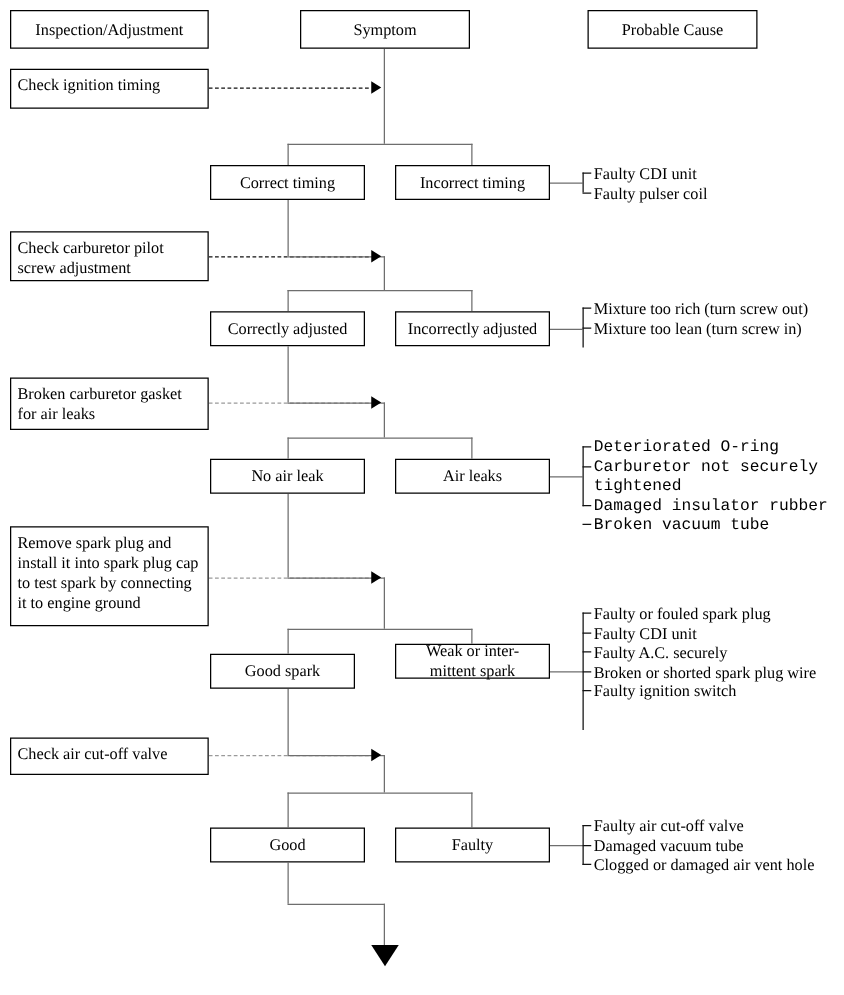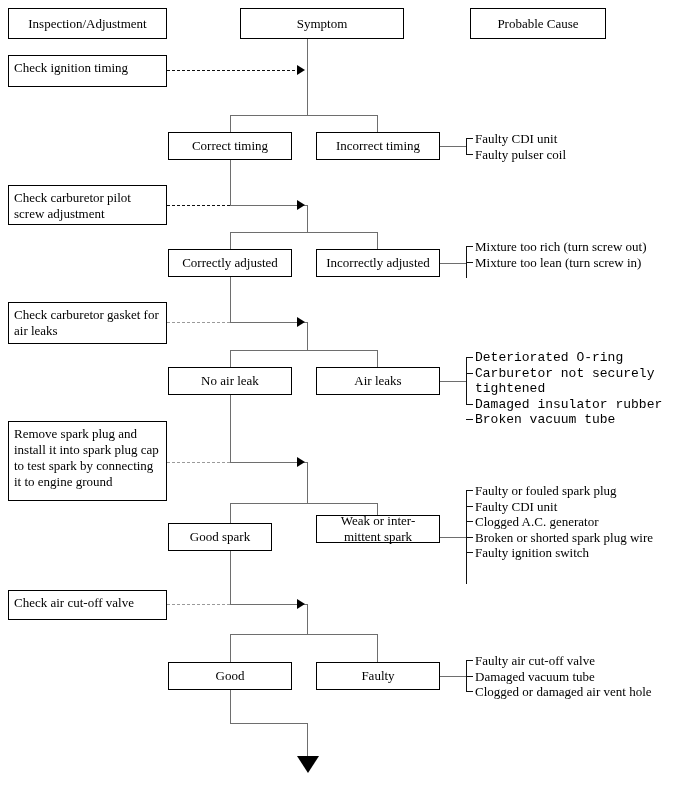--- a/index.html
+++ b/index.html
@@ -119,38 +119,38 @@
 </style>
 </head>
 <body>
 
 <div id="page">
 
   <div class="box center" style="left:8px; top:8px; width:159px; height:31px;">
     <span class="lbl">Inspection/Adjustment</span>
   </div>
 
-  <div class="box center" style="left:240px; top:8px; width:164px; height:31px;">
+  <div class="box center" style="left:240px; top:8px; width:136px; height:31px;">
     <span class="lbl">Symptom</span>
   </div>
 
   <div class="box center" style="left:470px; top:8px; width:136px; height:31px;">
     <span class="lbl">Probable Cause</span>
   </div>
 
   <div class="box left" style="left:8px; top:55px; width:159px; height:32px;">
     <span>Check ignition timing</span>
   </div>
 
   <div class="box left" style="left:8px; top:185px; width:159px; height:40px;">
     <span>Check carburetor pilot screw adjustment</span>
   </div>
 
   <div class="box left" style="left:8px; top:302px; width:159px; height:42px;">
-    <span>Check carburetor gasket for air leaks</span>
+    <span>Broken carburetor gasket for air leaks</span>
   </div>
 
   <div class="box left" style="left:8px; top:421px; width:159px; height:80px;">
     <span>Remove spark plug and install it into spark plug cap to test spark by connecting it to engine ground</span>
   </div>
 
   <div class="box left" style="left:8px; top:590px; width:159px; height:30px;">
     <span>Check air cut-off valve</span>
   </div>
 
@@ -241,35 +241,35 @@
   </div>
 
   <div class="vline" style="left:230px; top:395px; height:67px;"></div>
   <div class="hline" style="left:230px; top:462px; width:78px;"></div>
   <div class="vline" style="left:307px; top:462px; height:41px;"></div>
 
   <div class="hline" style="left:230px; top:503px; width:148px;"></div>
   <div class="vline" style="left:230px; top:503px; height:20px;"></div>
   <div class="vline" style="left:377px; top:503px; height:12px;"></div>
 
-  <div class="box center" style="left:168px; top:523px; width:104px; height:28px;">
+  <div class="box center" style="left:168px; top:523px; width:116px; height:28px;">
     <span class="lbl">Good spark</span>
   </div>
   <div class="box center" style="left:316px; top:515px; width:124px; height:28px; white-space:pre-line;">
     <span class="lbl">Weak or inter-
 mittent spark</span>
   </div>
 
   <div class="causes" style="left:440px; top:537px; width:235px;">
     <div class="stem" style="width:26px;"></div>
     <div class="spine" style="left:26px; top:-47px; height:94px;"></div>
     <ul style="left:26px; top:-54px;">
       <li>Faulty or fouled spark plug</li>
       <li>Faulty CDI unit</li>
-      <li>Clogged A.C. generator</li>
+      <li>Faulty A.C. securely</li>
       <li>Broken or shorted spark plug wire</li>
       <li>Faulty ignition switch</li>
     </ul>
   </div>
 
   <div class="vline" style="left:230px; top:551px; height:53px;"></div>
   <div class="hline" style="left:230px; top:604px; width:78px;"></div>
   <div class="vline" style="left:307px; top:604px; height:30px;"></div>
 
   <div class="hline" style="left:230px; top:634px; width:148px;"></div>

